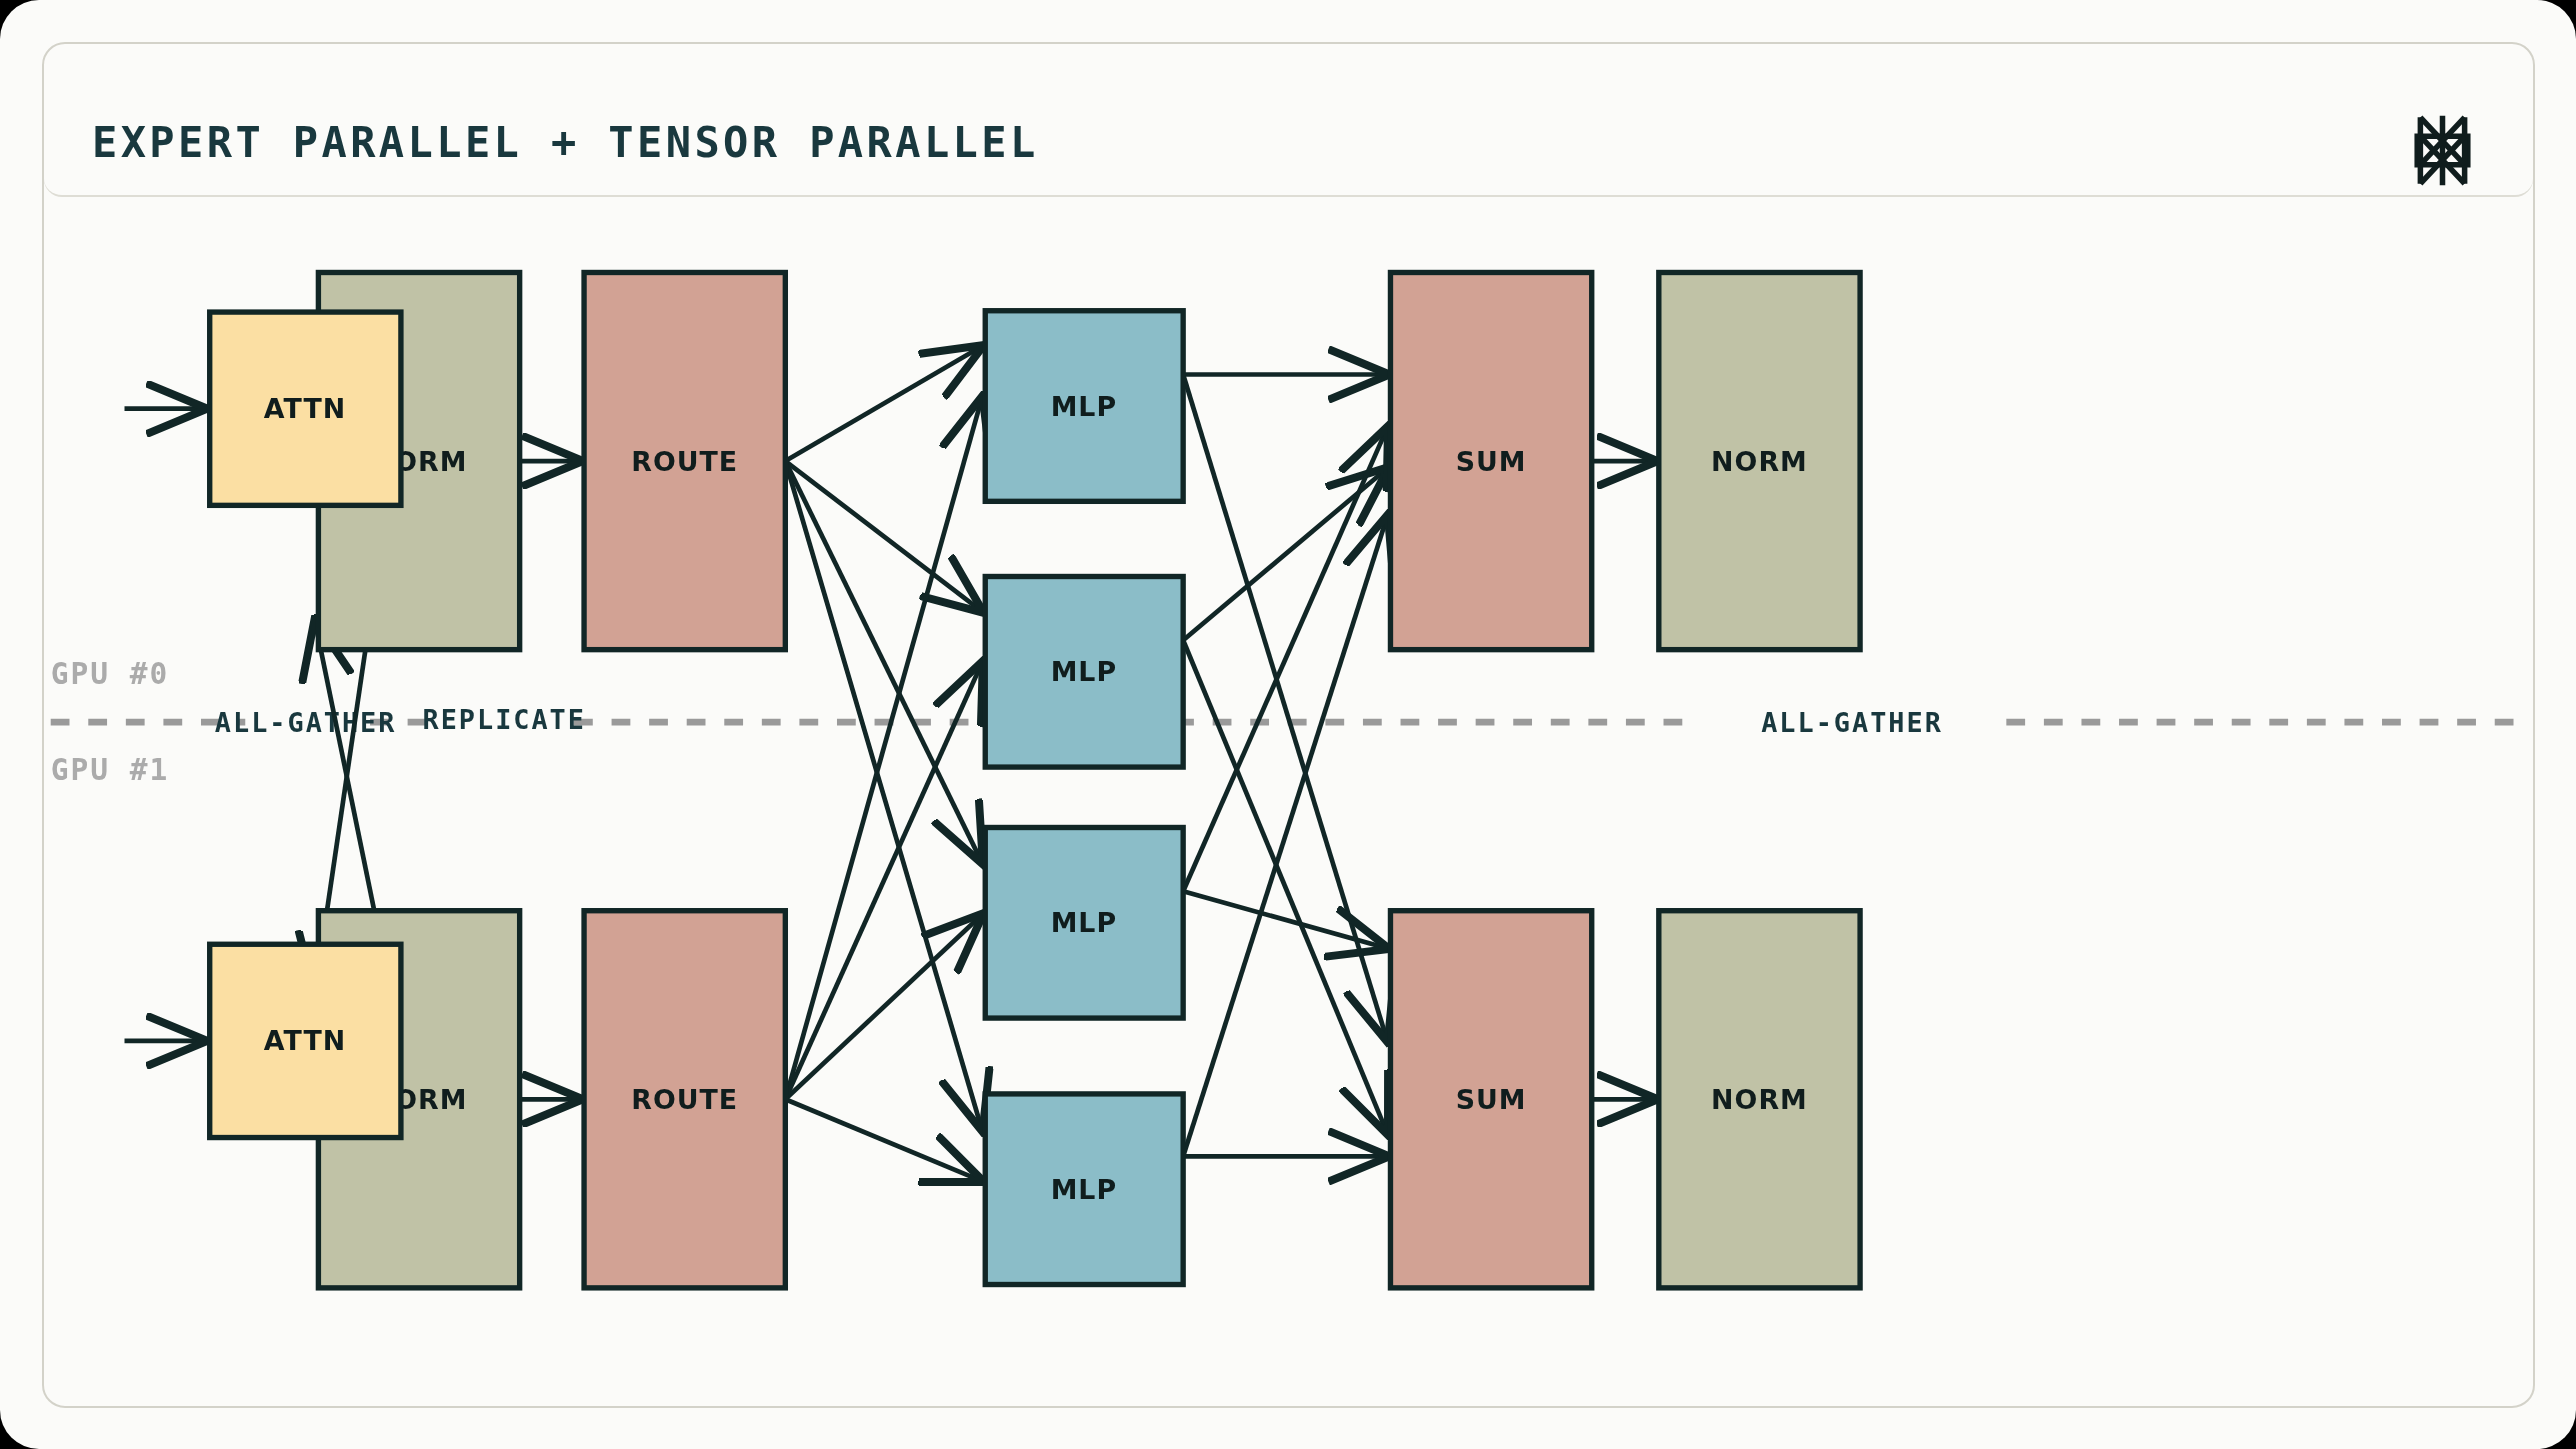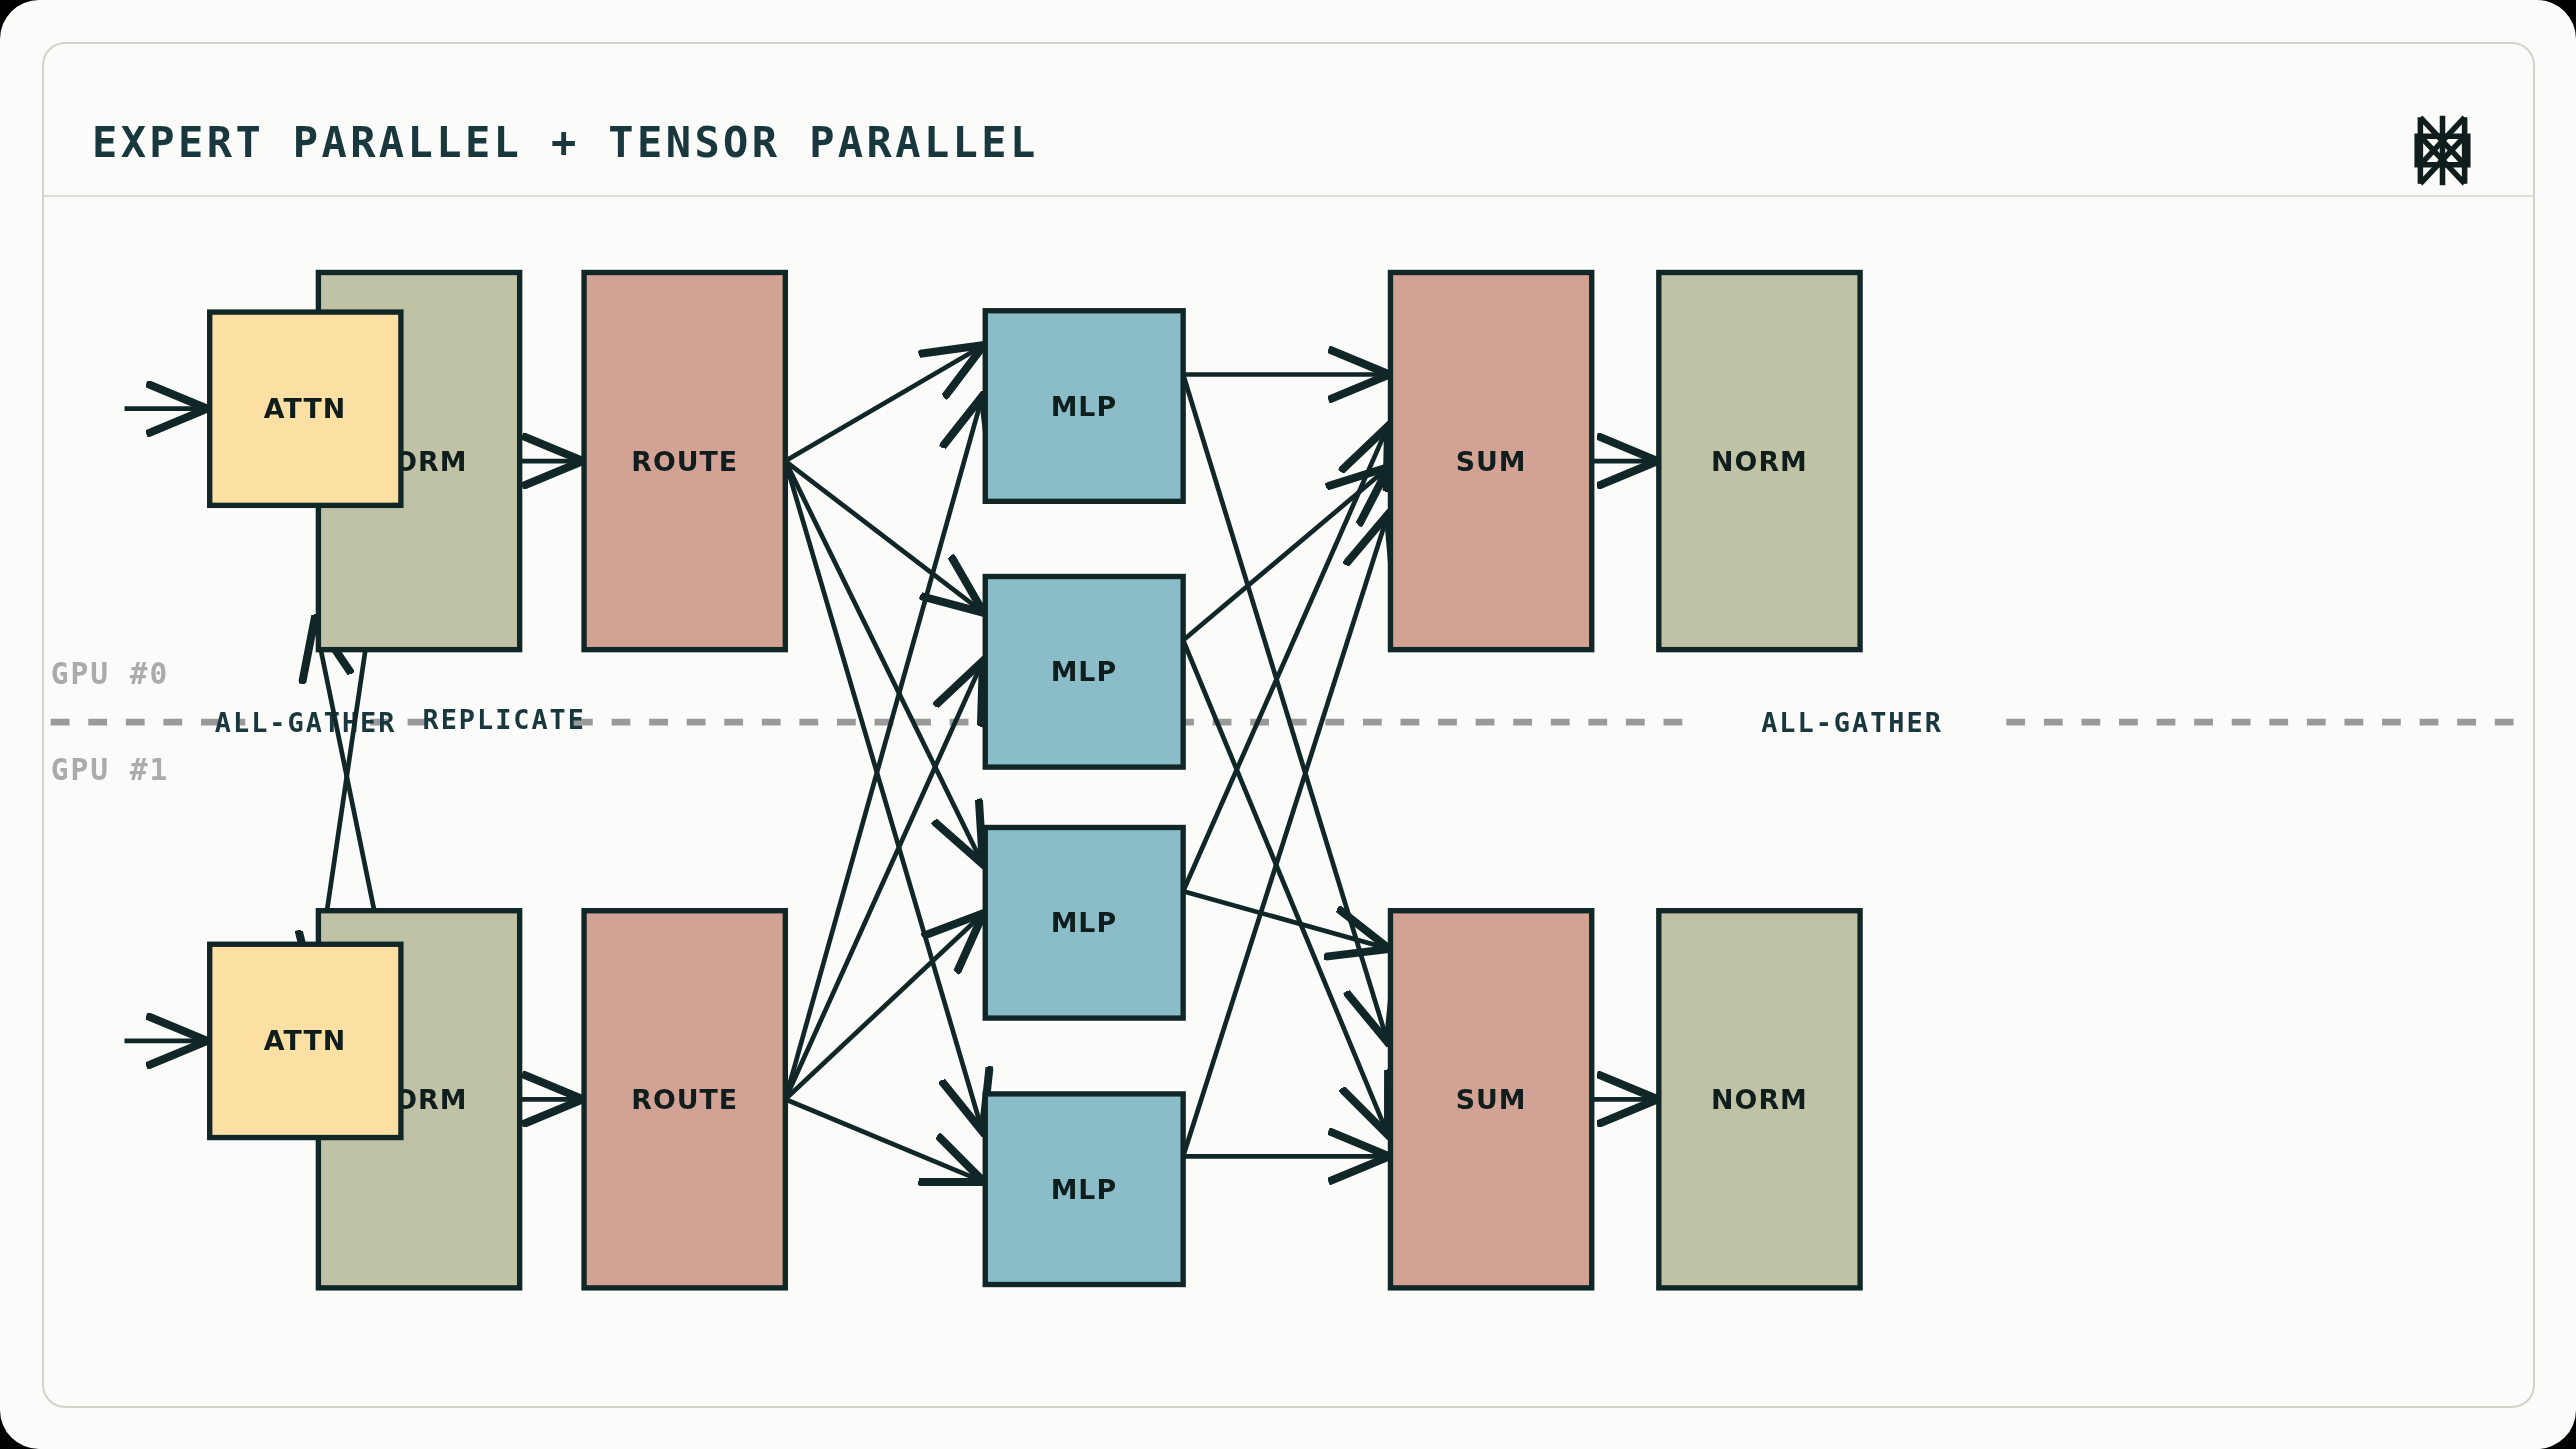--- a/index.html
+++ b/index.html
@@ -24,20 +24,21 @@
     background: #FBFBF9;
     border: 2.7px solid #D3D2C9;
     border-radius: 23px;
     overflow: hidden;
   }
   #card-header {
     position: absolute;
     left: 0; top: 0;
     width: 100%; height: 153px;
     border-bottom: 2.7px solid #DEDDD5;
+    border-radius: 18px;
   }
   #page-title {
     position: absolute;
     left: 48px; top: 74px;
     font-family: "DejaVu Sans Mono", monospace;
     font-size: 42px;
     font-weight: 700;
     letter-spacing: 3.4px;
     color: #19383E;
     white-space: nowrap;

